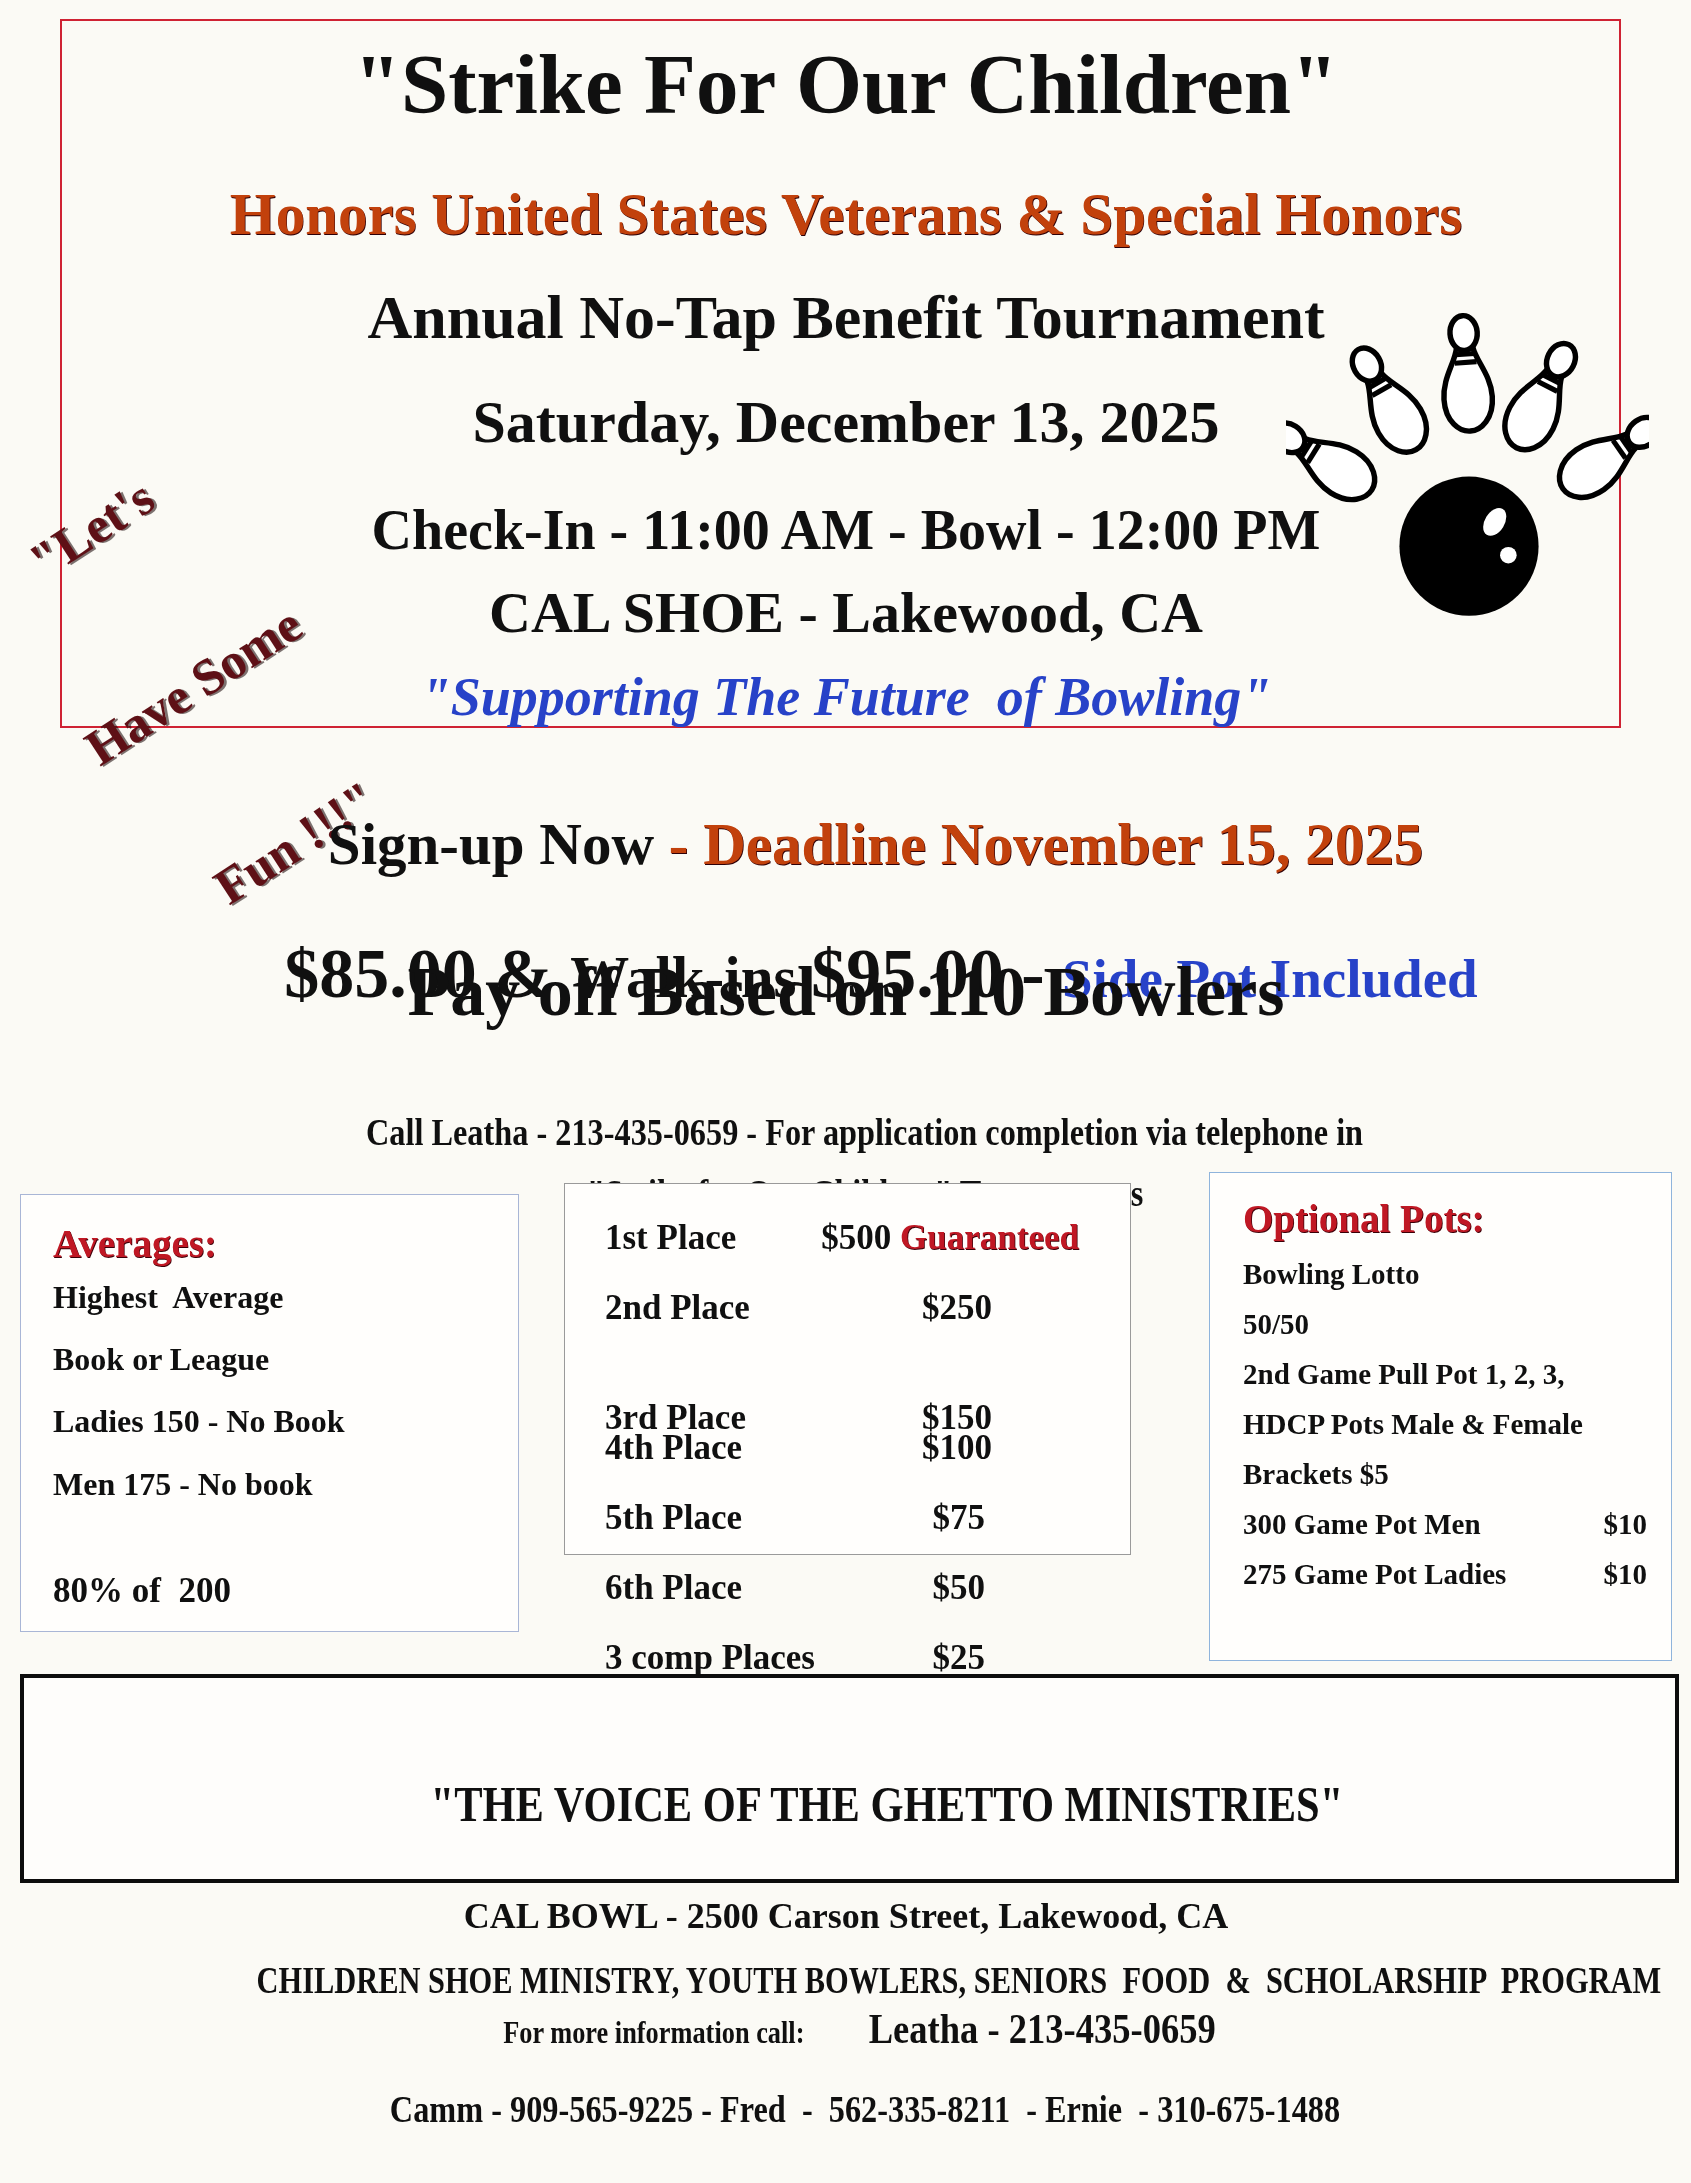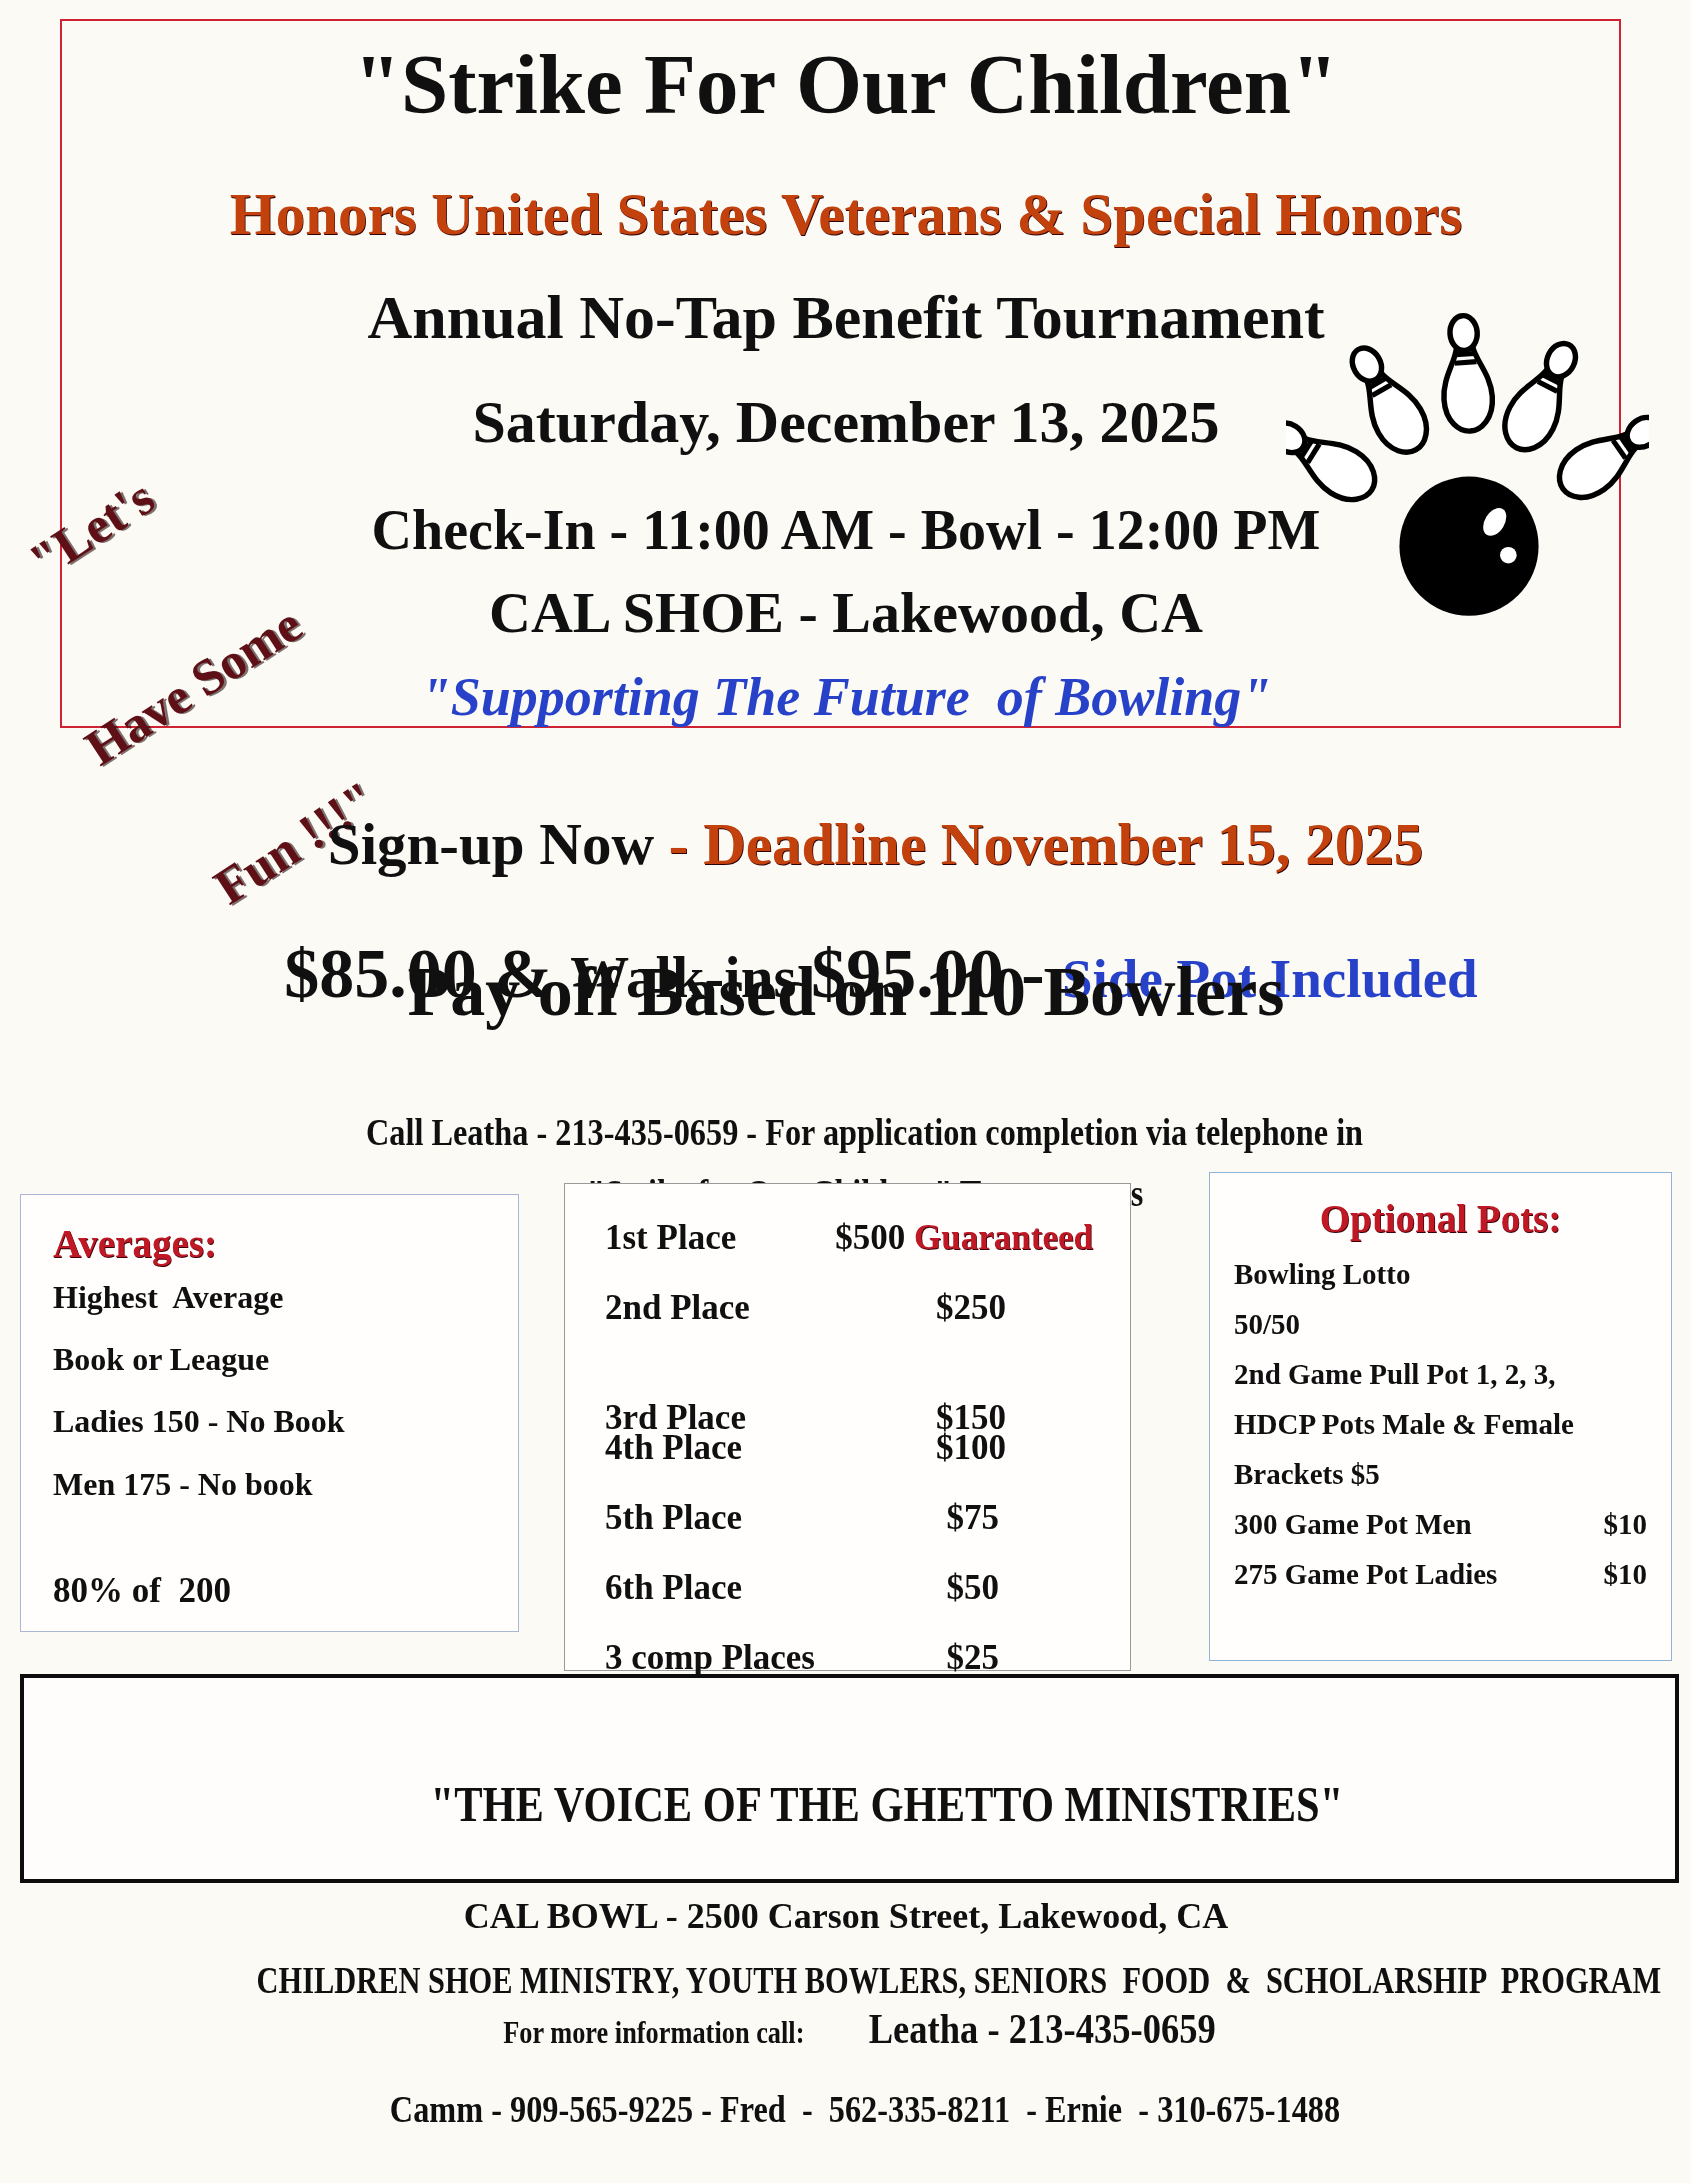--- a/index.html
+++ b/index.html
@@ -22,22 +22,22 @@
   .red-frame {
     position:absolute; left:60px; top:19px; width:1557px; height:705px;
     border:2px solid #cf2233; background:transparent;
   }
   .banner-box {
     position:absolute; left:20px; top:1674px; width:1651px; height:201px;
     border:4px solid #0d0d0d; background:#fefdfb;
   }
   .info-box { position:absolute; background:#fffefc; }
   .box-left   { left:20px;  top:1194px; width:499px; height:438px; border:1.3px solid #a9b6d6; padding:25.5px 0 0 32px; box-sizing:border-box; }
-  .box-mid    { left:564px; top:1183px; width:567px; height:488px; border:1.3px solid #9a9a9a; padding:34px 37px 0 40px; box-sizing:border-box; }
-  .box-right  { left:1209px; top:1172px; width:463px; height:489px; border:1.3px solid #8fb4dc; padding:23px 24px 0 24px; box-sizing:border-box;text-align:center; }
+  .box-mid    { left:564px; top:1183px; width:567px; height:372px; border:1.3px solid #9a9a9a; padding:34px 51px 0 40px; box-sizing:border-box; }
+  .box-right  { left:1209px; top:1172px; width:463px; height:489px; border:1.3px solid #8fb4dc; padding:23px 24px 0 33px; box-sizing:border-box; }
 
   .box-heading { font-weight:bold; font-size:39px; }
   .box-item { font-weight:bold; font-size:32px; line-height:1.95; white-space:pre; }
   .pot-item { font-weight:bold; font-size:29px; line-height:1.72; white-space:pre; display:flex; justify-content:space-between; }
   .place-row { display:flex; justify-content:space-between; align-items:baseline; font-weight:bold; font-size:35px; height:70px; }
   .diagonal {
     position:absolute; left:19px; top:344px; width:349px;
     transform:rotate(-33deg); transform-origin:50% 50%;
     text-align:center; font-weight:bold; font-size:51px; line-height:1.22;
     color:#5e1016; text-shadow:2px 2px 0 rgba(20,0,0,0.55); white-space:pre;

